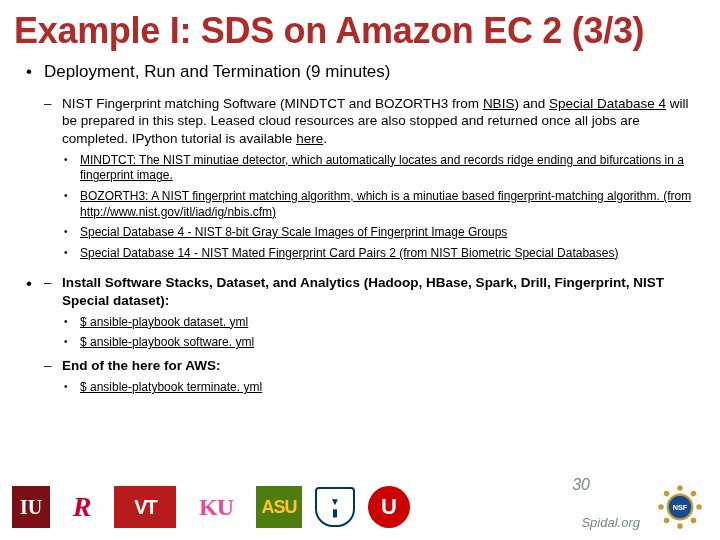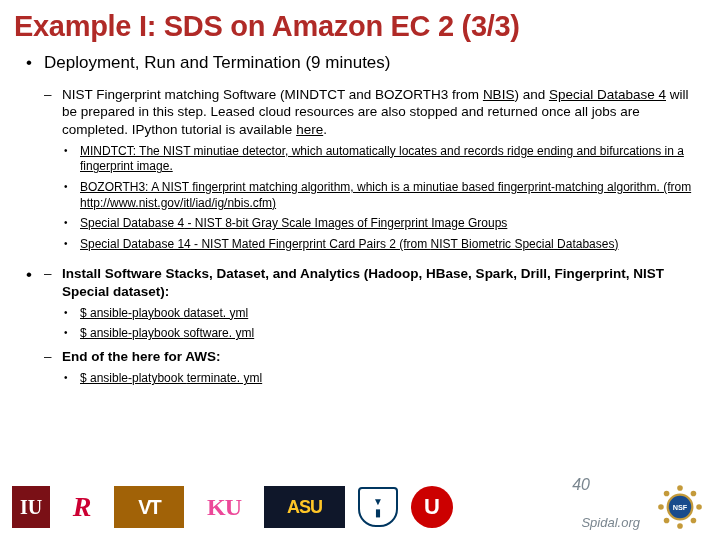--- a/index.html
+++ b/index.html
@@ -6,21 +6,21 @@
   body {
     width: 720px;
     height: 540px;
     background: #fff;
     font-family: Arial, Helvetica, sans-serif;
     position: relative;
     overflow: hidden;
     color: #000;
   }
   .title {
-    font-size: 29px;
+    font-size: 36px;
     font-weight: bold;
     color: #b02a27;
     padding: 10px 14px 10px 14px;
     letter-spacing: -0.3px;
   }
   .content {
     padding: 0 26px 0 26px;
   }
   .lvl1 { list-style: none; }
   .lvl1 > li {
@@ -84,23 +84,23 @@
   .logo {
     height: 42px;
     display: inline-flex;
     align-items: center;
     justify-content: center;
     color: #fff;
     font-weight: bold;
   }
   .iu { width: 38px; background: #7a1016; font-size: 20px; font-family: Georgia, serif; }
   .rut { width: 38px; color: #cc0033; font-size: 28px; font-family: Georgia, serif; font-style: italic; }
-  .vt { width: 70px; background: #a16207; font-size: 20px; font-weight: 900; letter-spacing: -2px; }
+  .vt { width: 62px; background: #b91c1c; font-size: 20px; font-weight: 900; letter-spacing: -2px; }
   .ku { width: 54px; color: #ec4899; font-size: 24px; font-family: "Trajan Pro", Georgia, serif; letter-spacing: -1px; }
-  .asu { width: 81px; background: #0f172a; color: #ffc627; font-size: 18px; letter-spacing: -1px; }
+  .asu { width: 46px; background: #4d7c0f; color: #ffc627; font-size: 18px; letter-spacing: -1px; }
   .sb { width: 40px; color: #003660; border: 2px solid #003660; border-radius: 4px 4px 18px 18px; font-size: 10px; text-align: center; height: 40px; }
   .utah { width: 42px; background: #cc0000; border-radius: 50%; font-size: 22px; height: 42px; }
   .pagenum {
     position: absolute;
     right: 130px;
     top: 2px;
     color: #7a868f;
     font-size: 16px;
     font-style: italic;
   }
@@ -175,21 +175,21 @@
 </div>
 
 <div class="footer">
   <div class="logo iu">IU</div>
   <div class="logo rut">R</div>
   <div class="logo vt">VT</div>
   <div class="logo ku">KU</div>
   <div class="logo asu">ASU</div>
   <div class="logo sb">▼<br>▮</div>
   <div class="logo utah">U</div>
-  <span class="pagenum">40</span>
+  <span class="pagenum">30</span>
   <span class="spidal">Spidal.org</span>
   <div class="nsf">
     <svg viewBox="0 0 100 100">
       <g transform="translate(50,50)">
         <circle r="22" fill="#1a4b8c"></circle>
         <circle r="22" fill="none" stroke="#c49a3a" stroke-width="4"></circle>
         <g fill="#c49a3a">
           <circle r="5" cx="0" cy="-34"></circle>
             <circle r="5" cx="24" cy="-24"></circle>
             <circle r="5" cx="34" cy="0"></circle>

